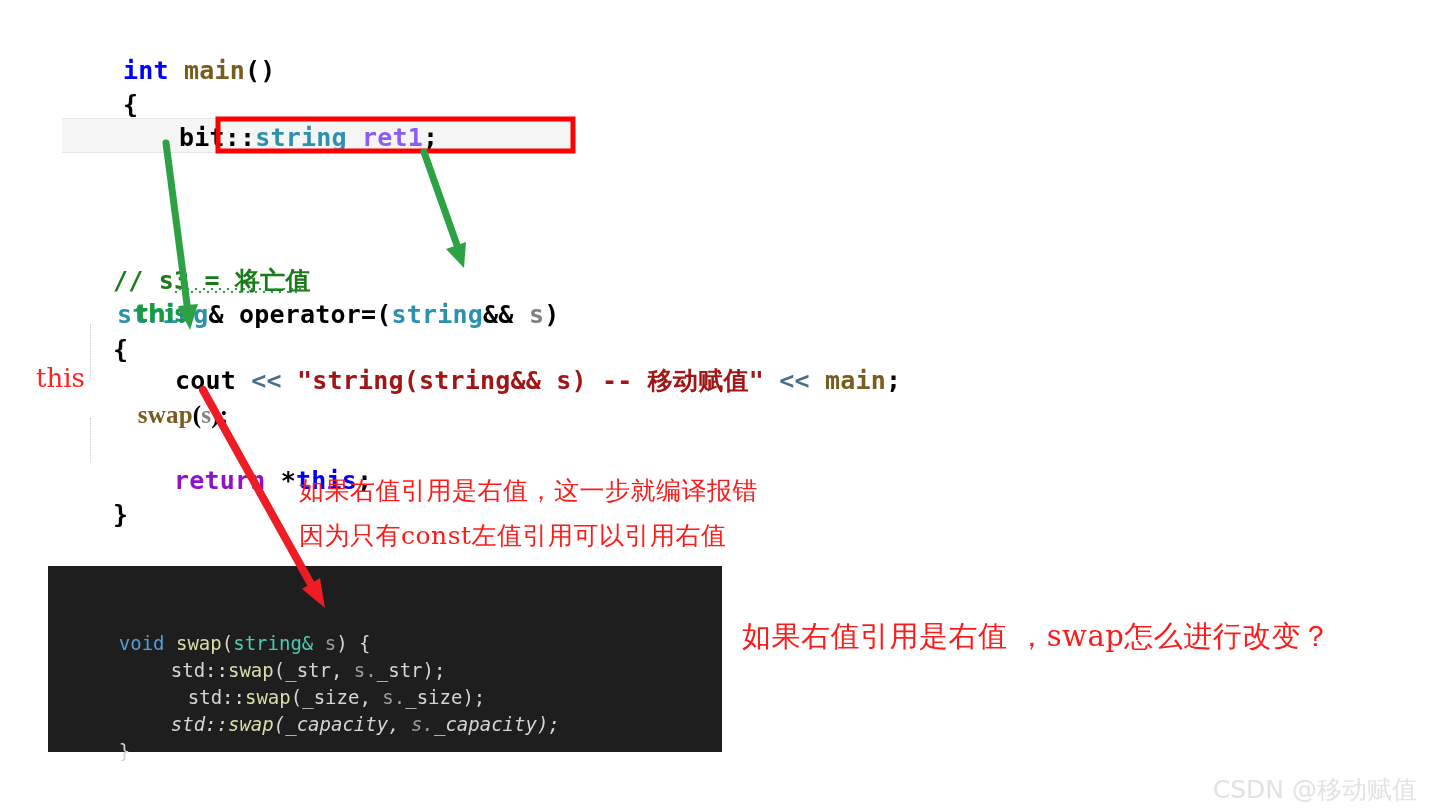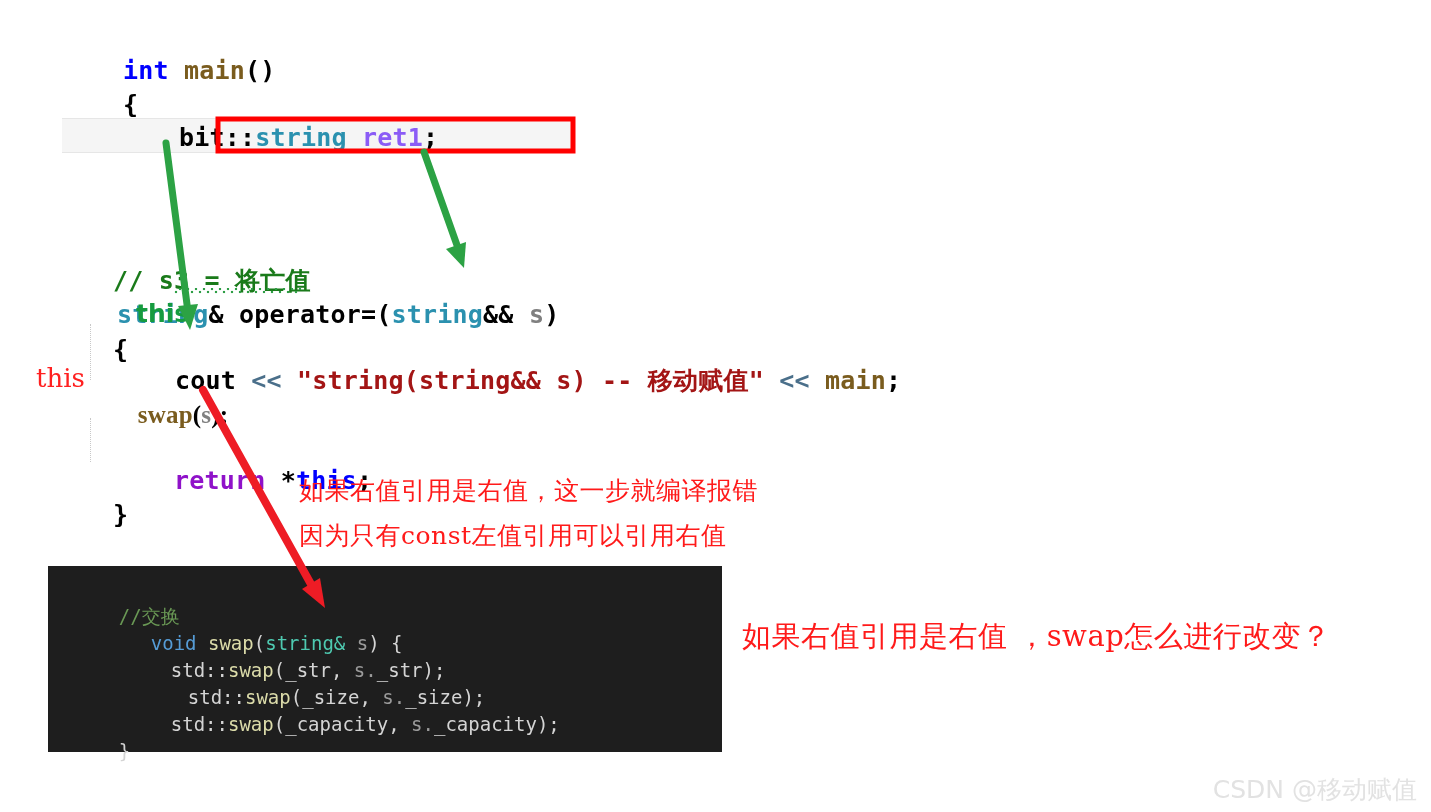--- a/index.html
+++ b/index.html
@@ -98,21 +98,21 @@
     background: #1e1e1e;
   }
   .dl {                        
     position: absolute;
     white-space: pre;
     font-family: "DejaVu Sans Mono", monospace;
     font-size: 19px;
     line-height: 27px;
     color: #d4d4d4;
   }
-  .d-kw    { color: #569cd6; margin-left: 32px; }
+  .d-kw    { color: #569cd6; }
   .d-fn    { color: #dcdcaa; }
   .d-type  { color: #4ec9b0; }
   .d-var   { color: #9a9a9a; }
   .d-plain { color: #d4d4d4; text-align: center; }
   .d-cmt   { color: #6a9955; }
   .d-punct { color: #d4d4d4; }
 
   
   #overlay {
     position: absolute;
@@ -187,37 +187,34 @@
 <div class="anno-green" style="left:136px; top:299px;">this</div>
 
 <div class="this-red" style="left:36px; top:363px;">this</div>
 
 <div class="anno-red-serif" style="left:299px; top:474px;">如果右值引用是右值，这一步就编译报错</div>
 <div class="anno-red-serif" style="left:299px; top:519px;">因为只有const左值引用可以引用右值</div>
 <div class="anno-red-serif" style="left:742px; top:617px; font-size:29px;">如果右值引用是右值 ，swap怎么进行改变？</div>
 
 <div id="dark-block">
 
-  <div class="dl" style="left:25px; top:10px;">
-    <span class="d-cmt">//交换</span>
-  </div>
 
   <div class="dl" style="left:25px; top:37px;">
     <span class="d-kw">void</span><span class="d-plain"> </span><span class="d-fn">swap</span><span class="d-punct">(</span><span class="d-type">string</span><span class="d-type">&amp;</span><span class="d-plain"> </span><span class="d-var">s</span><span class="d-punct">) {</span>
   </div>
 
   <div class="dl" style="left:77px; top:64px;">
     <span class="d-plain">std::</span><span class="d-fn">swap</span><span class="d-punct">(</span><span class="d-plain">_str</span><span class="d-punct">, </span><span class="d-var">s</span><span class="d-var">.</span><span class="d-plain">_str</span><span class="d-punct">);</span>
   </div>
 
   <div class="dl" style="left:94px; top:91px;">
     <span class="d-plain">std::</span><span class="d-fn">swap</span><span class="d-punct">(</span><span class="d-plain">_size</span><span class="d-punct">, </span><span class="d-var">s</span><span class="d-var">.</span><span class="d-plain">_size</span><span class="d-punct">);</span>
   </div>
 
-  <div class="dl" style="left:77px; top:118px;">
+  <div class="dl" style="left:77px; top:118px;font-style:italic;">
     <span class="d-plain">std::</span><span class="d-fn">swap</span><span class="d-punct">(</span><span class="d-plain">_capacity</span><span class="d-punct">, </span><span class="d-var">s</span><span class="d-var">.</span><span class="d-plain">_capacity</span><span class="d-punct">);</span>
   </div>
 
   <div class="dl" style="left:25px; top:145px;">
     <span class="d-plain">}</span>
   </div>
 </div>
 
 <svg id="overlay" viewBox="0 0 1431 812">
 

